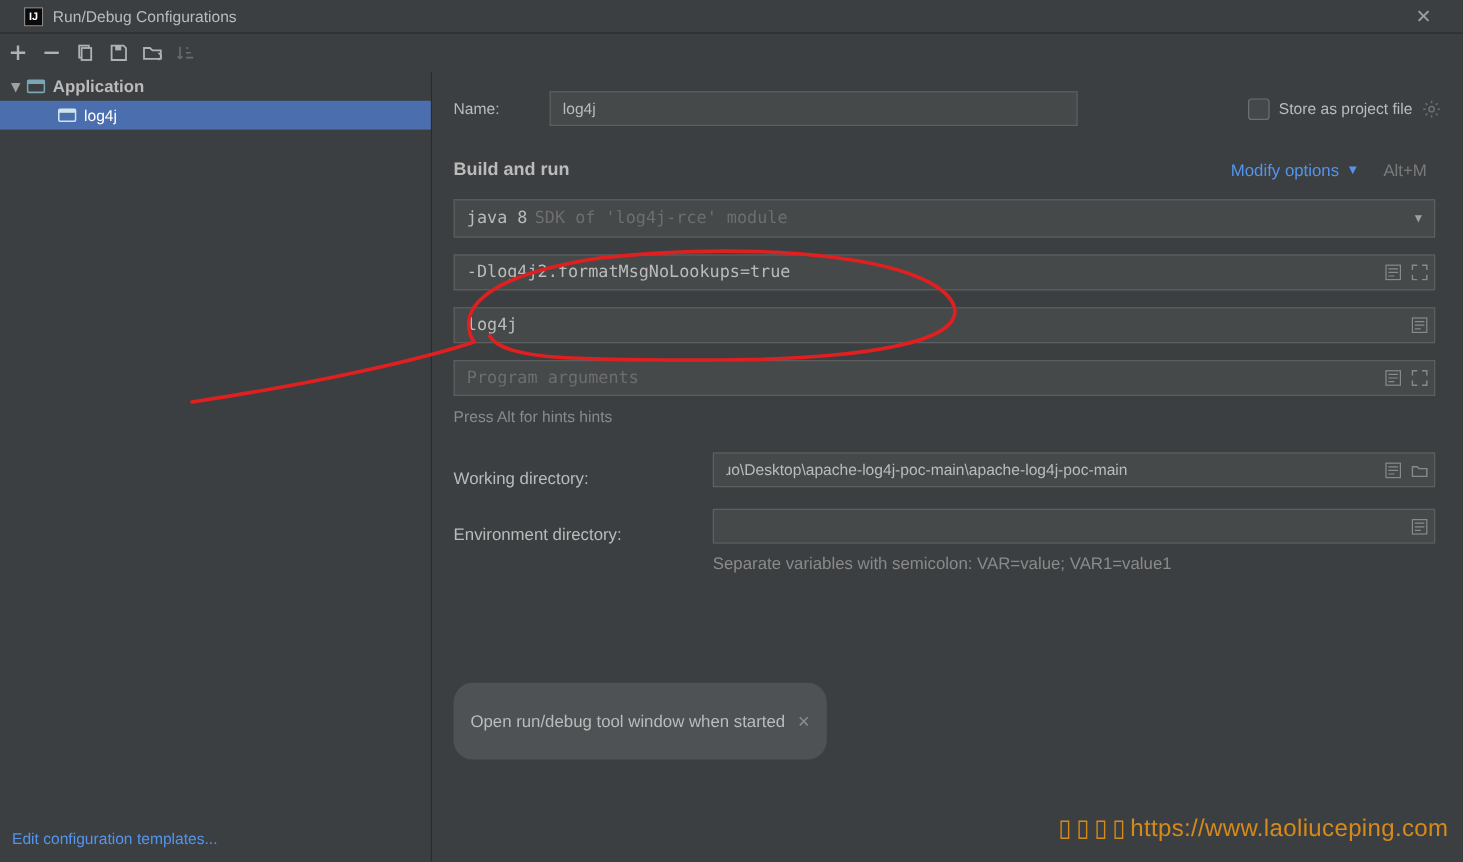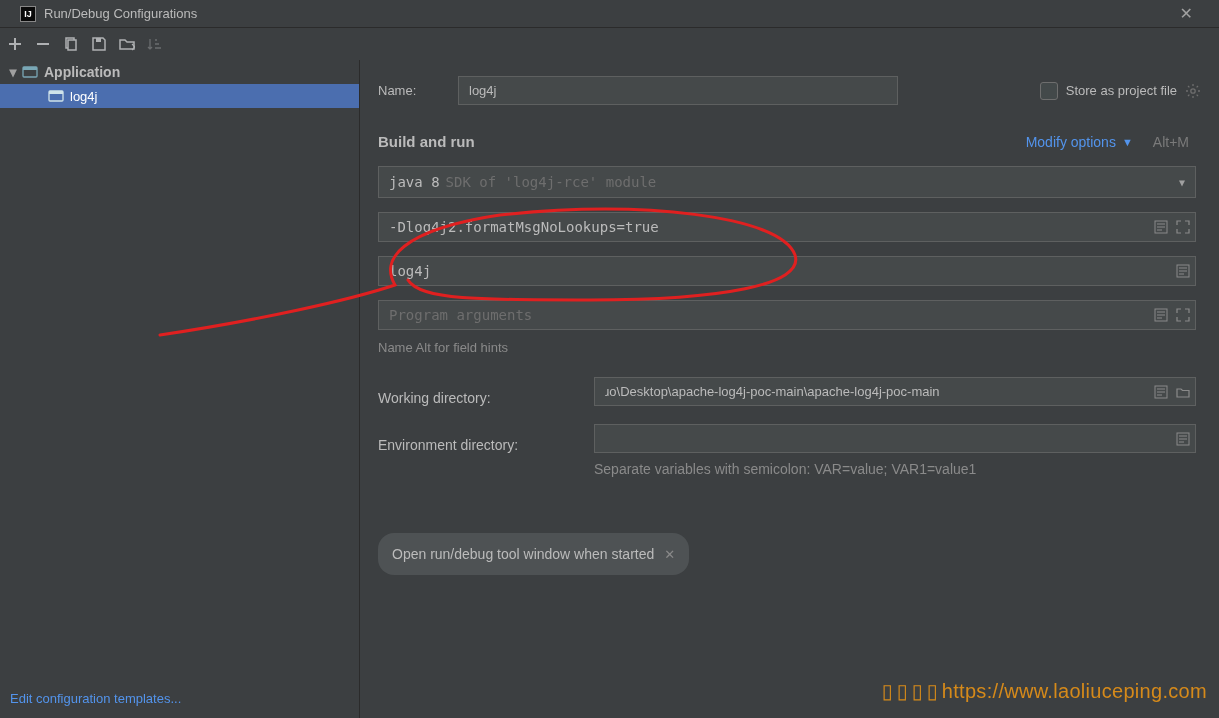--- a/index.html
+++ b/index.html
@@ -151,23 +151,23 @@
   .hint { color: #8a8a8a; font-size: 13px; margin-top: -4px; margin-bottom: 22px; }
   .row2 { display: flex; align-items: flex-end; margin-bottom: 18px; }
   .row2 .label2 { width: 216px; color: #bbbbbb; font-size: 14px; }
   .row2 .field-wrap { flex: 1; position: relative; max-width: 602px; }
   .row2 .field-wrap .text-input { width: 100%; }
   .hint2 { color: #8a8a8a; margin-left: 216px; font-size: 14px; margin-top: -10px; }
   .chip {
     display: inline-flex; align-items: center;
     background: #4e5254;
     border-radius: 16px;
-    padding: 13px 14px;
-    color: #bbbbbb;
-    margin-top: 56px;
+    padding: 24px 14px;
+    color: #bbbbbb;
+    margin-top: 92px;
     cursor: pointer;
     font-size: 14px;
   }
   .chip .x { margin-left: 10px; color: #8a8a8a; font-size: 13px; }
   .watermark {
     position: absolute;
     right: 12px; bottom: 15px;
     color: #d68a1a;
     font-size: 20px;
     letter-spacing: 0.3px;
@@ -320,21 +320,21 @@
             </svg>
         </span>
         <span class="ic">
           <svg width="14" height="14" viewBox="0 0 14 14">
               <path d="M1 5V1h4M13 9v4H9M9 1h4v4M5 13H1V9" stroke="#8a8a8a" fill="none" stroke-width="1.2"></path>
             </svg>
         </span>
       </div>
     </div>
 
-    <div class="hint">Name Alt for field hints</div>
+    <div class="hint">Press Alt for hints hints</div>
 
     <div class="row2">
       <div class="label2">Working directory:</div>
       <div class="field-wrap">
         <input class="text-input" value="ɹo\Desktop\apache-log4j-poc-main\apache-log4j-poc-main" style="">
         <div class="inline-icons">
           <span class="ic">
             <svg width="14" height="14" viewBox="0 0 14 14">
                 <rect x="1" y="1" width="12" height="12" fill="none" stroke="#8a8a8a"></rect>
                 <path d="M3 4h8M3 7h8M3 10h5" stroke="#8a8a8a"></path>

